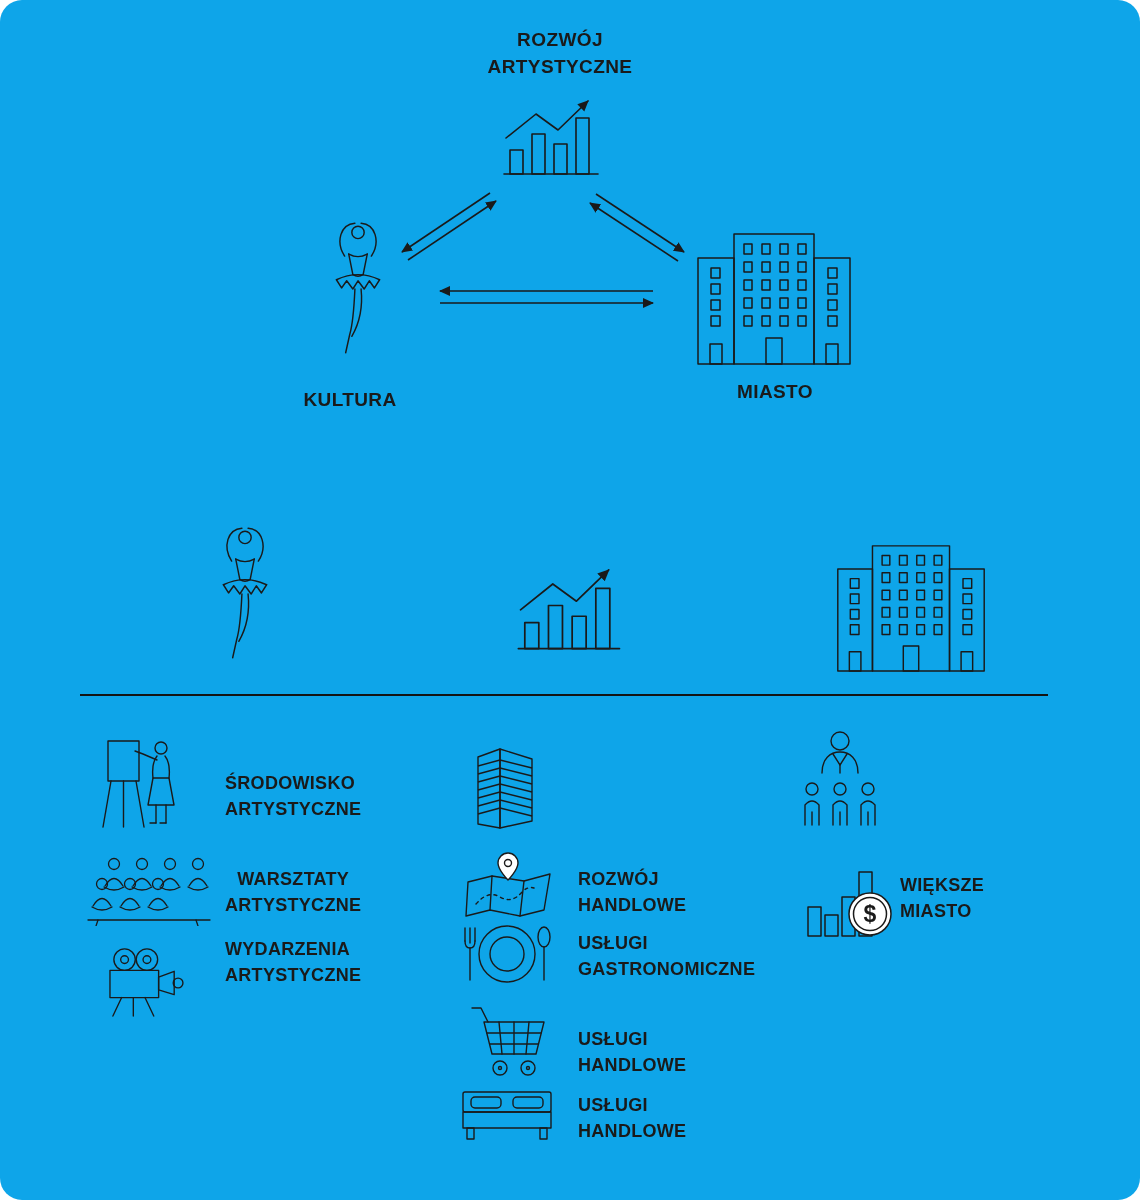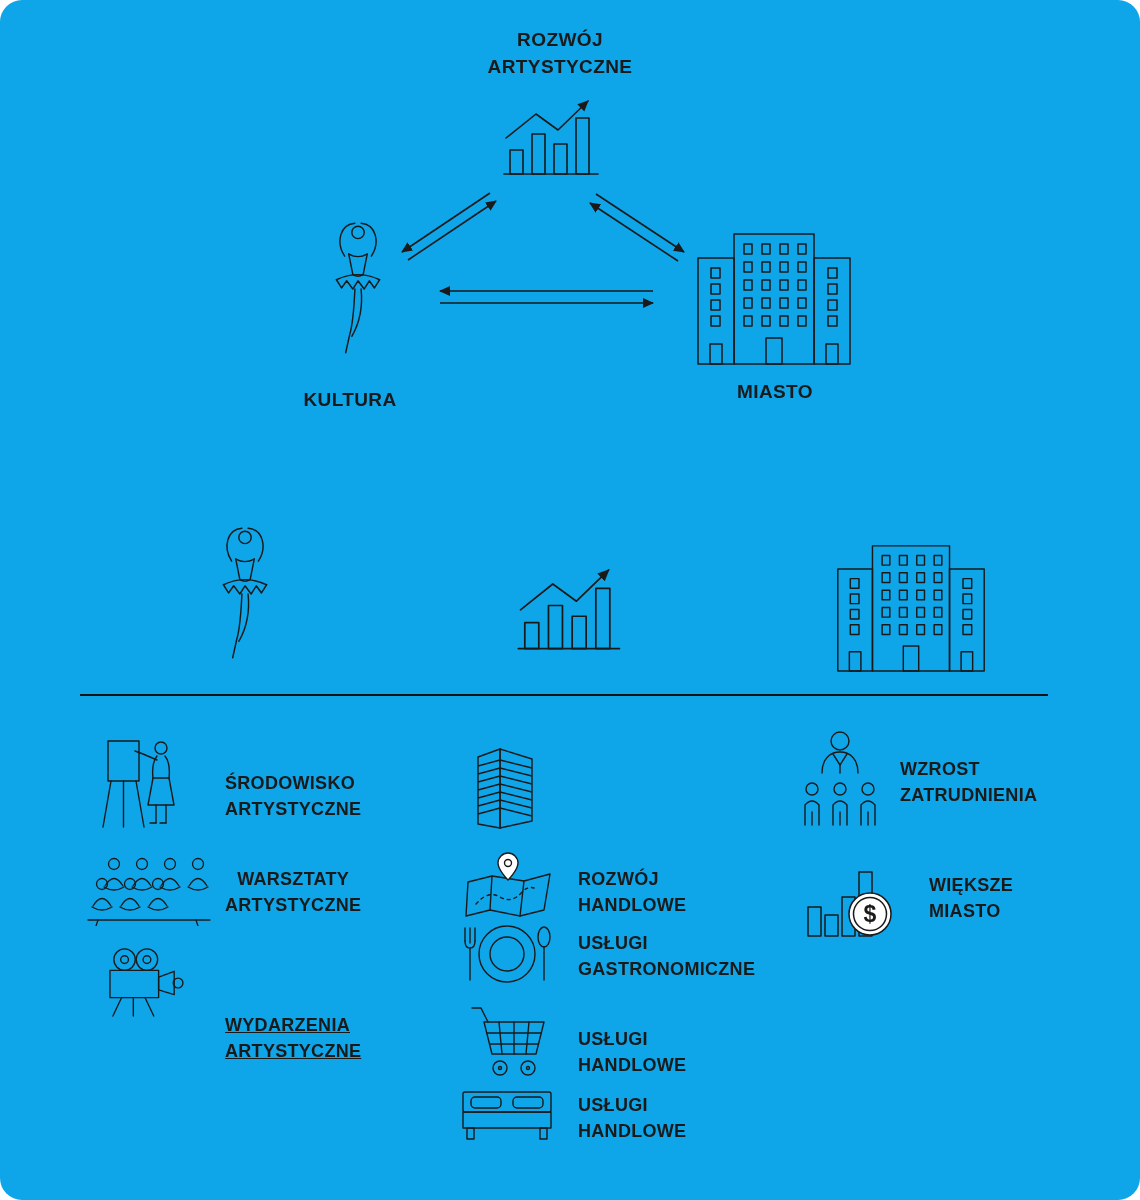--- a/index.html
+++ b/index.html
@@ -268,21 +268,21 @@
           <circle cx="46" cy="14" r="4"></circle>
         <rect x="8" y="25" width="50" height="28"></rect>
         <path d="M58,32 L74,26 L74,50 L58,45 Z"></path>
         <circle cx="78" cy="38" r="5"></circle>
         <line x1="20" y1="53" x2="11" y2="72"></line>
         <line x1="44" y1="53" x2="53" y2="72"></line>
         <line x1="32" y1="53" x2="32" y2="72"></line>
       </g>
     </svg>
   </div>
-  <div class="abs lbl" style="left:225px;top:1012px;text-decoration:underline;">
+  <div class="abs lbl" style="left:225px;top:936px;">
     <div>WYDARZENIA</div>
     <div>ARTYSTYCZNE</div>
   </div>
 
   <div class="abs icon" style="left:466px;top:740px;width:80px;height:92px;">
     <svg viewBox="0 0 80 92">
       <g stroke="#1a1a1a" stroke-width="1.4" fill="none" stroke-linejoin="round">
         <polygon points="12,17 34,9 34,88 12,84"></polygon>
         <polygon points="34,9 66,19 66,81 34,88"></polygon>
         <line x1="12" y1="26" x2="34" y2="20"></line>
@@ -391,36 +391,32 @@
         <line x1="16" y1="84" x2="16" y2="97"></line>
         <circle cx="44" cy="61" r="6"></circle>
         <path d="M37,97 L37,77 Q44,69 51,77 L51,97"></path>
         <line x1="44" y1="84" x2="44" y2="97"></line>
         <circle cx="72" cy="61" r="6"></circle>
         <path d="M65,97 L65,77 Q72,69 79,77 L79,97"></path>
         <line x1="72" y1="84" x2="72" y2="97"></line>
       </g>
     </svg>
   </div>
-  <div class="abs lbl" style="left:900px;top:756px;">
-    <div>WZROST</div>
-    <div>ZATRUDNIENIA</div>
-  </div>
 
   <div class="abs icon" style="left:804px;top:850px;width:90px;height:90px;">
     <svg viewBox="0 0 90 90">
       <g stroke="#1a1a1a" stroke-width="1.5" fill="none" stroke-linejoin="round">
         <rect x="4" y="57" width="13" height="29"></rect>
         <rect x="21" y="65" width="13" height="21"></rect>
         <rect x="38" y="47" width="13" height="39"></rect>
         <rect x="55" y="22" width="13" height="64"></rect>
         <circle cx="66" cy="64" r="21" fill="#ffffff"></circle>
         <circle cx="66" cy="64" r="16.5" fill="#ffffff"></circle>
         <text x="66" y="72" text-anchor="middle" font-size="23" font-weight="bold" font-family="Liberation Sans, sans-serif" fill="#1a1a1a" stroke="none">$</text>
       </g>
     </svg>
   </div>
-  <div class="abs lbl" style="left:900px;top:872px;margin-left:29px;">
+  <div class="abs lbl" style="left:900px;top:872px;">
     <div>WIĘKSZE</div>
     <div>MIASTO</div>
   </div>
 
 </div>
 
 </body></html>

